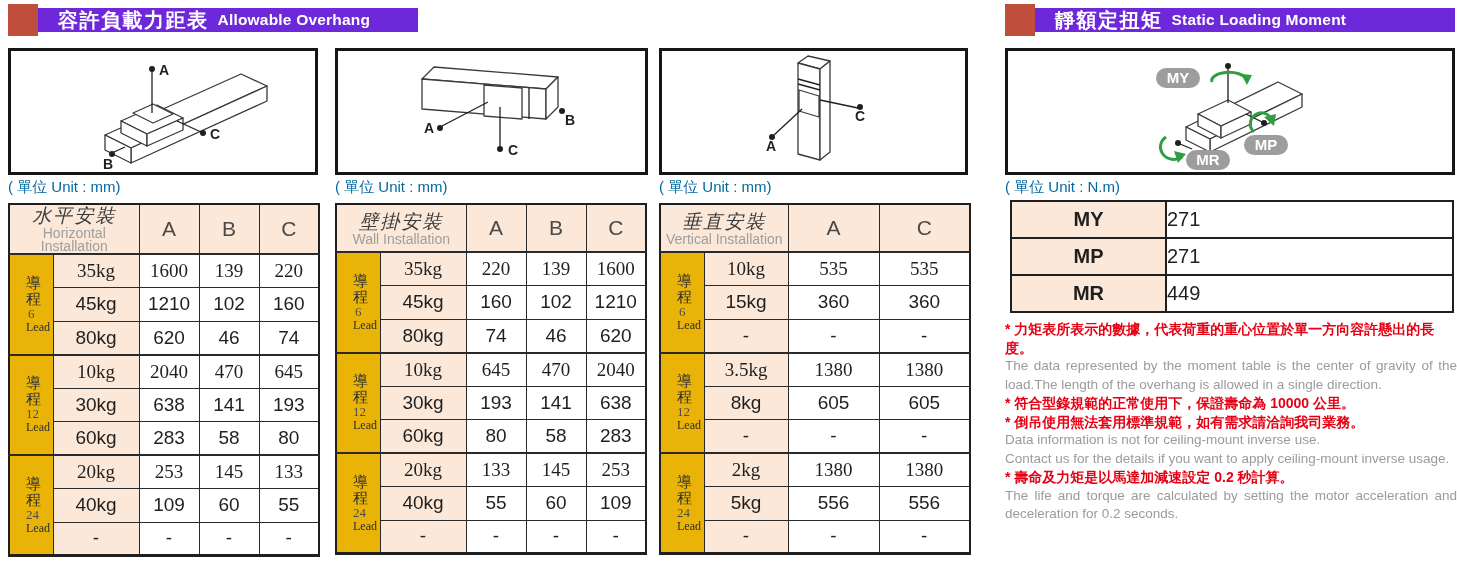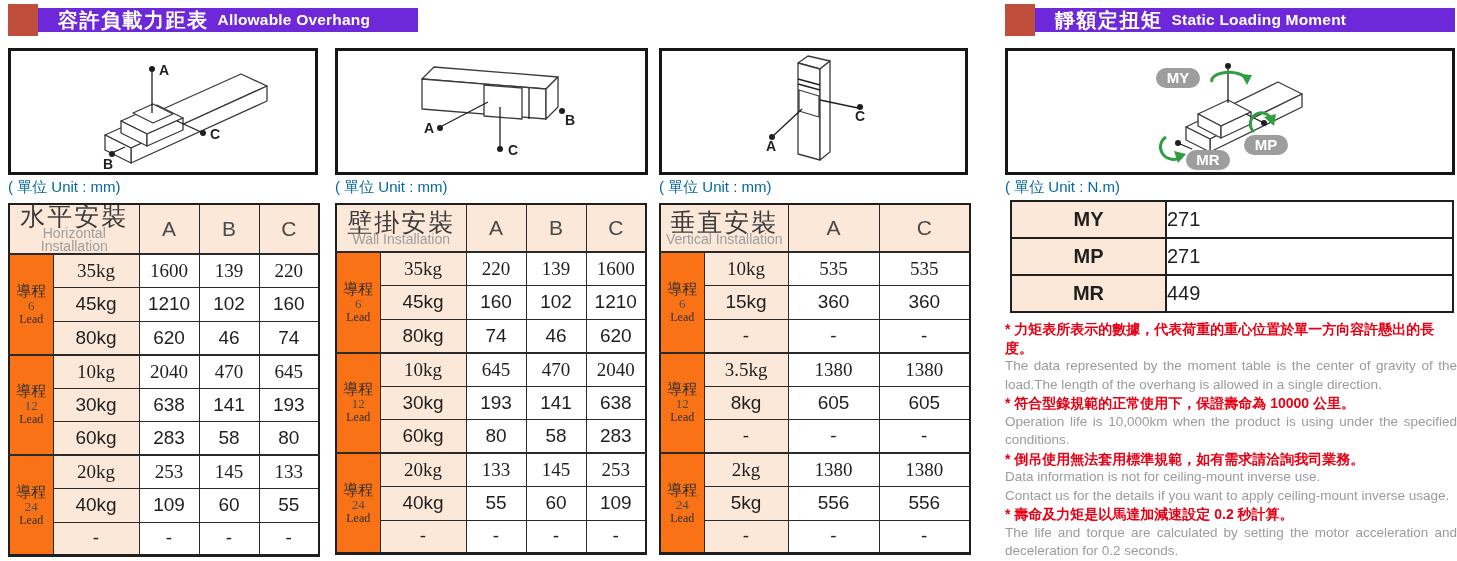--- a/index.html
+++ b/index.html
@@ -26,24 +26,24 @@
   .ov-table col.col-load { width:86px; }
   .ov-table col.col-val  { width:60px; }
   .ov-ac  col.col-load { width:84px; }
   .ov-ac  col.col-val  { width:91px; }
   .ov-table th, .ov-table td { border:1px solid #2a2a2a; }
   .ov-table thead tr { height:48px; }
   .ov-table tbody tr { height:33.5px; }
   .ov-table thead th { border-bottom-width:2px; background:#FBE8D8; }
   .ov-table tbody tr.grp td { border-top-width:2px;font-family:Liberation Serif, serif; }
   th.ttl { text-align:center; vertical-align:middle; }
-  .ttl-zh { font-size:25px; font-weight:400; color:#3b3b3b; letter-spacing:2px; line-height:22px; }
+  .ttl-zh { font-size:19px; font-weight:400; color:#3b3b3b; letter-spacing:2px; line-height:22px;font-style:italic; }
   .ttl-en { font-size:14px; font-weight:400; color:#9e9e9e; line-height:13px; }
   th.colh { font-size:21px; font-weight:400; color:#4a4a4a; text-align:center; }
-  td.lead { background:#f97316; text-align:center; vertical-align:middle; padding:6px; }
+  td.lead { background:#eab308; text-align:center; vertical-align:middle; padding:16px; }
   .lead-zh { font-size:15px; color:#2e2e2e; line-height:16px; }
   .lead-num { font-size:13px; color:#4c4c4c; line-height:14px; }
   .lead-en { font-size:12px; color:#2e2e2e; line-height:13px; }
   td.load { background:#FBE8D8; text-align:center; font-size:19px; color:#1f1f1f; }
   td.val { background:#fff; text-align:center; font-size:19px; color:#1f1f1f; }
 
   
   table.mt { position:absolute; left:1010px; top:200px; width:444px; border-collapse:collapse; table-layout:fixed; border:2px solid #1f1f1f; }
   .mt td { border:2px solid #1f1f1f; height:37px; }
   .mt td.mlabel { width:155px; background:#FBE8D8; text-align:center; font-weight:700; font-size:20px; color:#1f1f1f; }
@@ -455,21 +455,20 @@
         <td class="mlabel">MR</td>
         <td class="mval">449</td>
       </tr>
     </tbody>
   </table>
 
   <div class="notes">
       <div class="note-zh">* 力矩表所表示的數據，代表荷重的重心位置於單一方向容許懸出的長度。</div>
       <div class="note-en">The data represented by the moment table is the center of gravity of the load.The length of the overhang is allowed in a single direction.</div>
       <div class="note-zh">* 符合型錄規範的正常使用下，保證壽命為 10000 公里。</div>
-      <div class="note-en">Operation life is 10,000km when the product is using under the specified conditions.</div>
       <div class="note-zh">* 倒吊使用無法套用標準規範，如有需求請洽詢我司業務。</div>
       <div class="note-en">Data information is not for ceiling-mount inverse use.</div>
       <div class="note-en">Contact us for the details if you want to apply ceiling-mount inverse usage.</div>
       <div class="note-zh">* 壽命及力矩是以馬達加減速設定 0.2 秒計算。</div>
       <div class="note-en">The life and torque are calculated by setting the motor acceleration and deceleration for 0.2 seconds.</div>
     </div>
 
 </div>
 
 </body></html>

